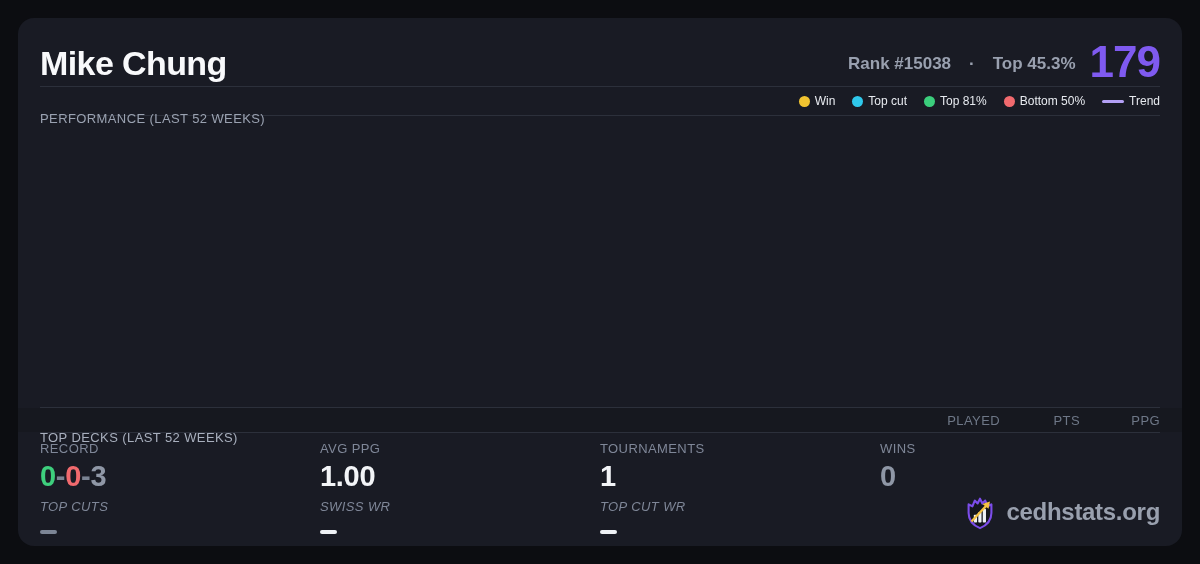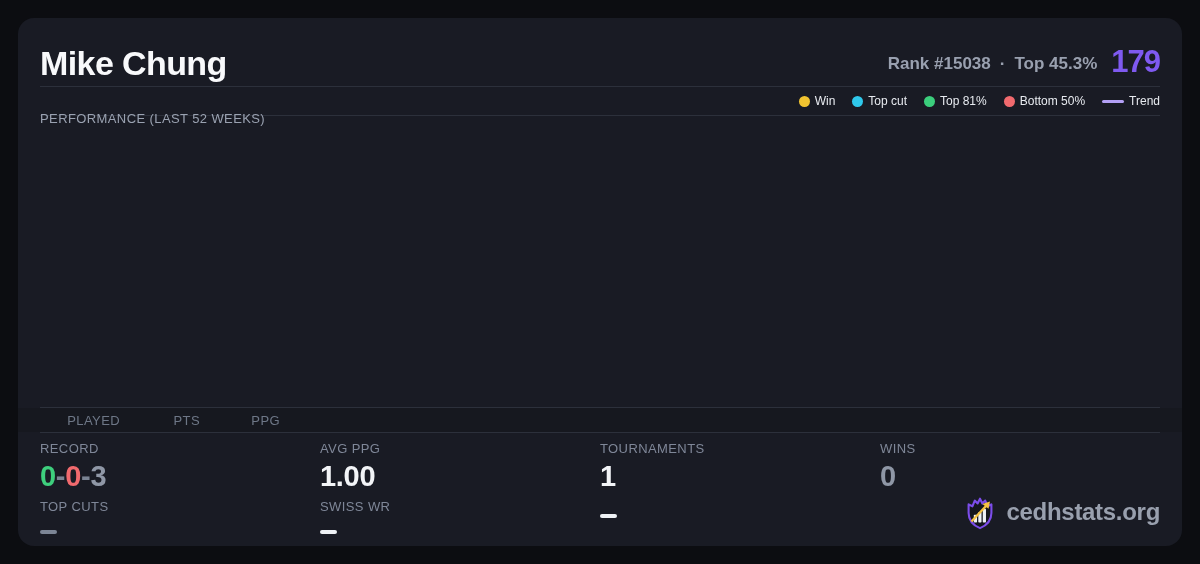--- a/index.html
+++ b/index.html
@@ -20,23 +20,23 @@
     height: 68px; padding: 20px 22px 0;
     display: flex; justify-content: space-between; align-items: flex-end;
   }
   .player-name {
     margin: 0; font-size: 34px; font-weight: 700; line-height: 46px;
     color: #f8f9fb; letter-spacing: -0.6px;
   }
   .header-right { display: flex; align-items: flex-end; gap: 14px; padding-bottom: 2px; }
   .rank-line {
     color: #99a0af; font-size: 17px; font-weight: 600;
-    display: flex; gap: 9px; align-items: center; padding-bottom: 10px;
+    display: flex; gap: 18px; align-items: center; padding-bottom: 10px;
   }
-  .score { font-size: 31px; font-weight: 700; line-height: 44px; letter-spacing: -1px; }
+  .score { font-size: 44px; font-weight: 700; line-height: 44px; letter-spacing: -1px; }
   .divider { height: 1px; background: #2c303b; margin: 0 22px; }
   .perf-row {
     height: 28px; padding: 0 22px;
     display: flex; align-items: center; justify-content: space-between;
   }
   .section-title { font-size: 13px; color: #9aa2b1; letter-spacing: 0.4px; margin-top: 35px; }
   .legend { display: flex; align-items: center; gap: 17px; }
   .legend-item { display: flex; align-items: center; gap: 5px; color: #e7eaef; font-size: 12px; }
   .dot { width: 11px; height: 11px; border-radius: 50%; display: inline-block; }
   .line-swatch { width: 22px; height: 3px; border-radius: 2px; display: inline-block; }
@@ -53,21 +53,21 @@
     padding: 8px 22px 0;
     display: grid; grid-template-columns: repeat(4, 1fr);
   }
   .stat-label { font-size: 13px; color: #7f8798; letter-spacing: 0.4px; line-height: 16px; }
   .stat-value {
     font-size: 29px; font-weight: 700; color: #f2f4f7;
     line-height: 32px; margin-top: 3px; letter-spacing: -0.3px;
   }
   .stat-value .sep { color: #7b8494; }
   .stat-value.muted, .muted-val { color: #8f97a6; }
-  .stat2 { margin-top: 7px; }
+  .stat2 { margin-top: 7px; font-style: italic; }
   .dash-bar { width: 17px; height: 4px; border-radius: 2px; margin-top: 15px; }
   .dash-muted { background: #7c8595; }
   .dash-white { background: #eef1f5; }
   .footer { position: absolute; right: 22px; bottom: 15px; text-align: right; }
   .date { font-size: 15px; color: #bcc2cd; font-weight: 600; }
   .brand { display: flex; align-items: center; gap: 8px; justify-content: center; margin-top: 3px; }
   .brand-text { font-size: 24px; font-weight: 700; color: #99a0ae; letter-spacing: -0.3px; }
 </style>
 </head>
 <body>
@@ -113,20 +113,21 @@
       </span>
     </div>
   </div>
 
   <div class="divider"></div>
 
   <div class="chart-area"></div>
 
   <div class="divider"></div>
   <div class="decks-header">
+    <span class="section-title">TOP DECKS (LAST 52 WEEKS)</span>
     <div class="decks-cols">
       <span>PLAYED</span>
       <span>PTS</span>
       <span>PPG</span>
     </div>
   </div>
   <div class="divider"></div>
 
   <div class="stats">
     <div class="stat">
@@ -150,20 +151,21 @@
 
     <div class="stat stat2">
       <div class="stat-label">TOP CUTS</div>
       <div class="dash-bar dash-muted"></div>
     </div>
     <div class="stat stat2">
       <div class="stat-label">SWISS WR</div>
       <div class="dash-bar dash-white"></div>
     </div>
     <div class="stat stat2">
+      <div class="stat-label">TOP CUT WR</div>
       <div class="dash-bar dash-white"></div>
     </div>
     <div class="stat stat2"></div>
   </div>
 
   <div class="footer">
     <div class="brand">
       <svg width="38" height="38" viewBox="0 0 40 40">
         <path d="M20 37 C13 34 8 29 8 21 L8 12 L12 14 L14.5 8 L17.5 11 L20 6 L22.5 11 L25.5 8 L28 14 L32 12 L32 21 C32 29 27 34 20 37 Z" fill="#14161d" stroke="#7c4dea" stroke-width="2.2" stroke-linejoin="round"></path>
         <rect x="13.5" y="23" width="3.4" height="8" rx="0.8" fill="#eef1f5"></rect>

